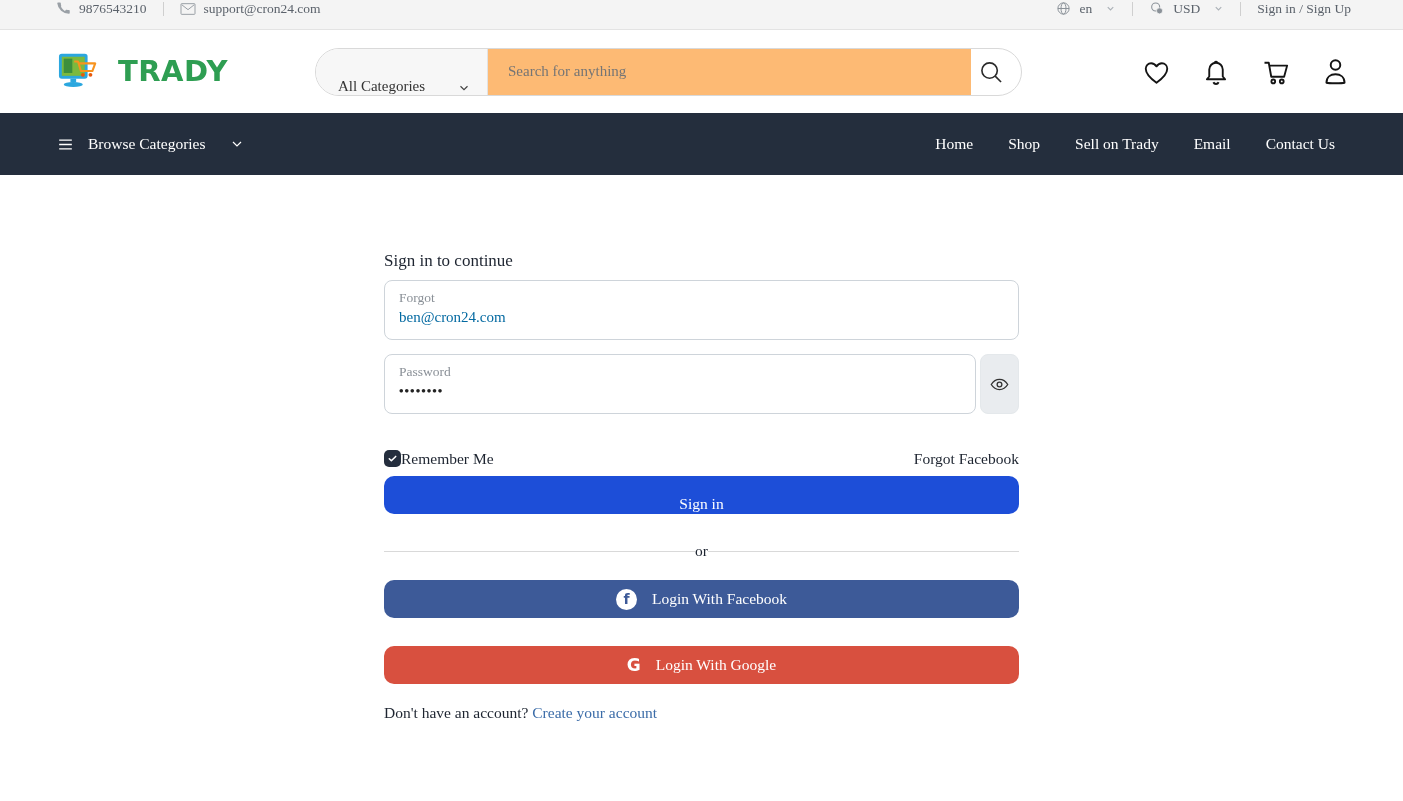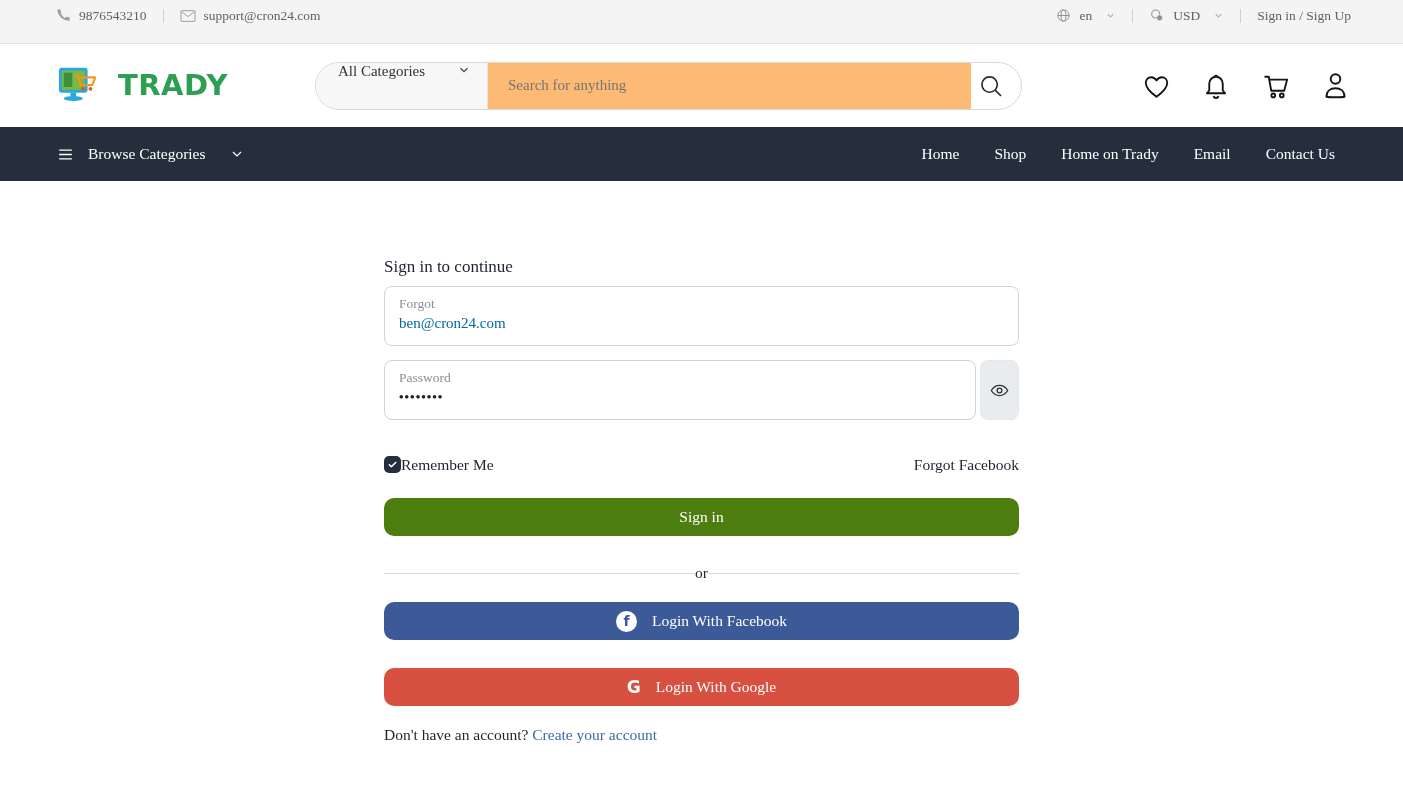--- a/index.html
+++ b/index.html
@@ -6,21 +6,21 @@
   * { box-sizing: border-box; }
   html, body { margin:0; padding:0; }
   body {
     width: 1403px; height: 801px; overflow: hidden;
     background: #fff;
     font-family: "Liberation Serif", serif;
     color: #1d2430;
   }
   
   .topbar {
-    height: 44px; background: #f4f4f4; border-bottom: 1px solid #e3e3e3;
+    height: 30px; background: #f4f4f4; border-bottom: 1px solid #e3e3e3;
     display: flex; align-items: center; justify-content: space-between;
     padding: 0 52px 12px 56px; font-size: 13.5px; color: #5b626b;
   }
   .tb-group { display: flex; align-items: center; }
   .tb-item { display: flex; align-items: center; gap: 8px; }
   .tb-divider { width: 1px; height: 14px; background: #cfcfcf; margin: 0 16px; }
   .tb-chev { margin-left: 5px; display: inline-flex; }
   
   .header {
     height: 83px; background: #fff; display: flex; align-items: center;
@@ -29,39 +29,39 @@
   .logo { display: flex; align-items: center; gap: 18px; width: 257px; cursor: pointer; }
   .logo-text {
     font-family: "DejaVu Sans", sans-serif; font-weight: 800;
     font-size: 29px; color: #2e9e52; letter-spacing: 0.5px; line-height: 1;
   }
   .search-wrap {
     display: flex; align-items: stretch; height: 48px; width: 707px;
     border: 1px solid #d9d9d9; border-radius: 30px; overflow: hidden; background: #fff;
   }
   .cat-select {
-    display: flex; align-items: flex-start; justify-content: space-between;
+    display: flex; align-items: flex-end; justify-content: space-between;
     width: 172px; padding: 0 16px 0 22px; background: #f7f7f7;
     border-right: 1px solid #e2e2e2; font-size: 15px; color: #333; cursor: pointer;
     flex: none;
   }
   .search-input {
     flex: 1; border: none; outline: none; padding: 0 14px 0 20px;
     font-size: 15px; font-family: "Liberation Serif", serif; color: #333; background: #fdba74;
   }
   .search-input::placeholder { color: #757575; }
   .search-btn {
     border: none; background: transparent; padding: 0 16px 0 6px;
     display: flex; align-items: center; cursor: pointer;
   }
   .hdr-icons { margin-left: auto; display: flex; align-items: center; gap: 29px; }
   .hdr-icon-btn { background: none; border: none; padding: 0; cursor: pointer; display: flex; }
   
   .nav {
-    height: 54px; background: #242e3d; display: flex; align-items: center;
+    height: 62px; background: #242e3d; display: flex; align-items: center;
     padding: 0 68px 0 56px; color: #fff;
   }
   .browse { display: flex; align-items: center; gap: 13px; font-size: 15.5px; cursor: pointer; }
   .browse-chev { margin-left: 10px; display: inline-flex; }
   .nav-links { margin-left: auto; display: flex; align-items: center; gap: 35px; }
   .nav-link { color: #fff; text-decoration: none; font-size: 15.5px; cursor: pointer; }
   
   .main { width: 635px; margin: 0 auto; padding-top: 76px; }
   .form-title { font-size: 17px; font-weight: normal; color: #1d2430; margin: 0 0 9px; }
   .field {
@@ -89,21 +89,21 @@
   .checkbox {
     width: 17px; height: 17px; background: #242e3d; border-radius: 5px;
     display: flex; align-items: center; justify-content: center; cursor: pointer; flex: none;
   }
   .forgot-link { color: #1d2430; text-decoration: none; cursor: pointer; }
   .btn {
     width: 100%; height: 38px; border: none; border-radius: 10px;
     font-size: 15.5px; color: #fff; font-family: "Liberation Serif", serif;
     display: flex; align-items: center; justify-content: center; gap: 15px; cursor: pointer;
   }
-  .btn-signin { background: #4d7c0f; margin-top: 24px; }
+  .btn-signin { background: #1d4ed8; margin-top: 8px; align-items: flex-end; }
   .or-row { display: flex; align-items: center; margin-top: 28px; font-size: 15.5px; color: #1d2430; }
   .or-line { flex: 1; height: 1px; background: #d9d9d9; }
   .btn-fb { background: #3d5a98; margin-top: 20px; }
   .btn-google { background: #d8503f; margin-top: 28px; }
   .fb-badge {
     width: 21px; height: 21px; border-radius: 50%; background: #fff; color: #3d5a98;
     display: inline-flex; align-items: center; justify-content: center;
     font-family: "DejaVu Sans", sans-serif; font-weight: bold; font-size: 14px; flex: none;
   }
   .g-badge {
@@ -258,21 +258,21 @@
     <span>Browse Categories</span>
     <span class="browse-chev">
       <svg width="16" height="16" viewBox="0 0 24 24" fill="none" stroke="#fff" stroke-width="1.8">
           <path d="m6 9 6 6 6-6"></path>
         </svg>
     </span>
   </div>
   <div class="nav-links">
     <a class="nav-link">Home</a>
     <a class="nav-link">Shop</a>
-    <a class="nav-link">Home on Trady</a>
+    <a class="nav-link">Sell on Trady</a>
     <a class="nav-link">Email</a>
     <a class="nav-link">Contact Us</a>
   </div>
 </div>
 
 <div class="main">
   <h2 class="form-title">Sign in to continue</h2>
 
   <div class="field">
     <label class="field-label">Forgot</label>

